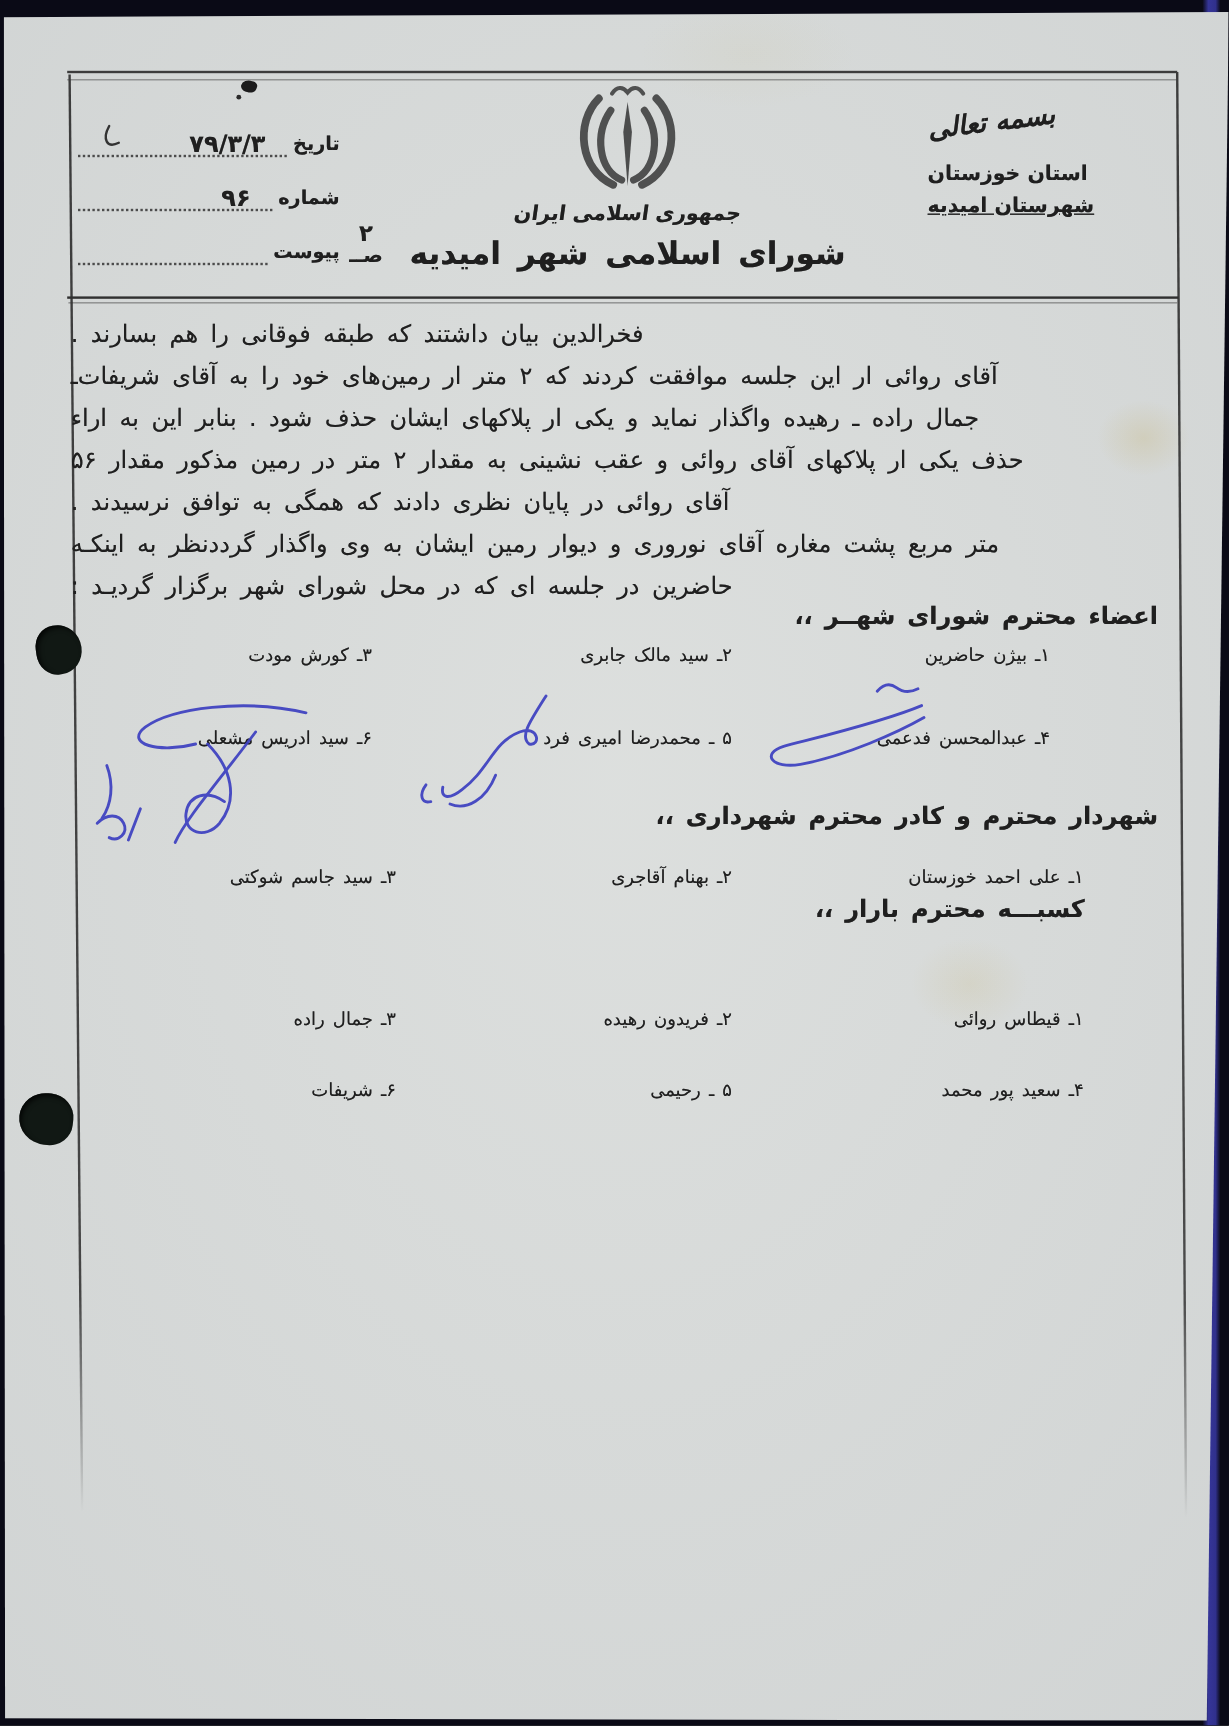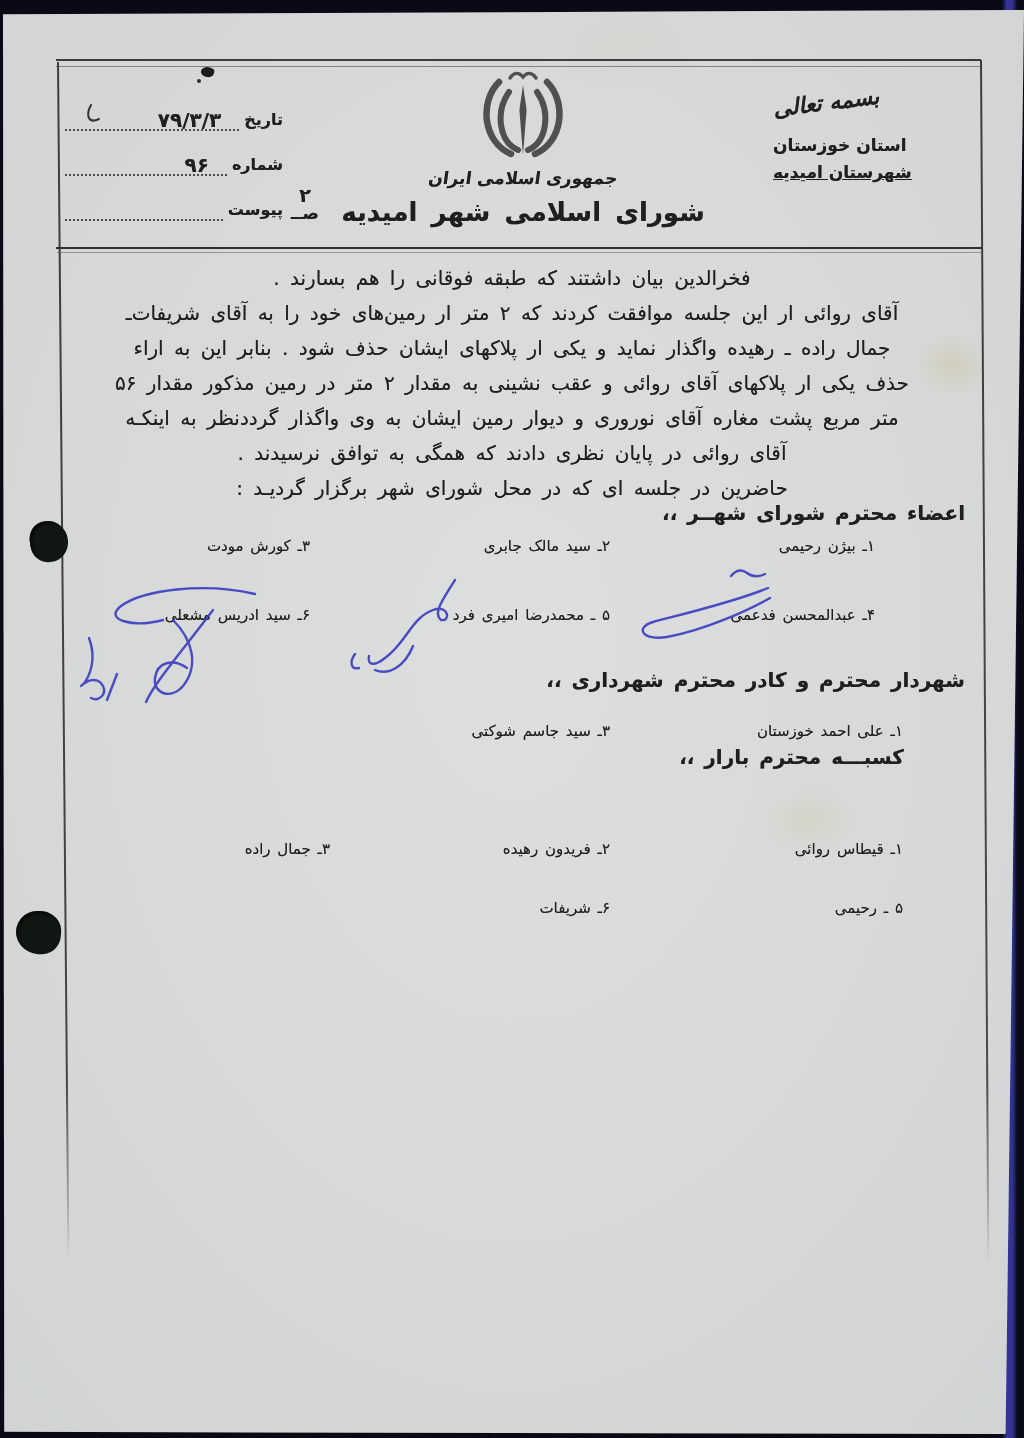--- a/index.html
+++ b/index.html
@@ -45,21 +45,21 @@
   .lh-title{margin-top:9px;font-size:26px;font-weight:bold;word-spacing:5px;}
 
   
   .hdr-right{left:770px;top:80px;width:208px;text-align:left;direction:rtl;}
   .bism{font-size:22px;font-weight:bold;font-style:italic;transform:rotate(-7deg);display:inline-block;margin-right:48px;margin-bottom:14px;}
   .hdr-right .prov{font-size:17px;font-weight:bold;margin-top:6px;}
   .hdr-right .cnty{font-size:17px;font-weight:bold;margin-top:7px;text-decoration:underline;}
 
   
   .body-block{right:59px;left:56px;top:251px;}
-  .body-line{direction:rtl;text-align:center;font-size:20px;line-height:35px;white-space:nowrap;word-spacing:4px;letter-spacing:.2px;}
+  .body-line{direction:rtl;text-align:left;font-size:20px;line-height:35px;white-space:nowrap;word-spacing:4px;letter-spacing:.2px;}
 
   .sec-head{font-size:20px;font-weight:bold;direction:rtl;white-space:nowrap;word-spacing:3px;}
   .names-row{position:absolute;display:grid;direction:rtl;left:100px;}
   .row-c{right:149px;grid-template-columns:265px 300px 1fr;}
   .row-o{right:121px;grid-template-columns:293px 280px 1fr;}
   .name{font-size:15px;white-space:nowrap;word-spacing:2px;}
 
   .sig-svg{left:0;top:0;width:1024px;height:1438px;pointer-events:none;z-index:6;}
 
   .hole{position:absolute;background:#111814;z-index:7;box-shadow:inset 2px 2px 4px rgba(0,0,0,.8);}
@@ -128,50 +128,52 @@
       <div class="bism ink">بسمه تعالی</div>
       <div class="prov ink">استان خوزستان</div>
       <div class="cnty ink">شهرستان امیدیه</div>
     </div>
 
     <div class="abs body-block">
       <div class="body-line ink">فخرالدین بیان داشتند که طبقه فوقانی را هم بسارند .</div>
       <div class="body-line ink">آقای روائی ار این جلسه موافقت کردند که ۲ متر ار رمین‌های خود را به آقای شریفات‌ـ</div>
       <div class="body-line ink">جمال راده ـ رهیده واگذار نماید و یکی ار پلاکهای ایشان حذف شود . بنابر این به اراء</div>
       <div class="body-line ink">حذف یکی ار پلاکهای آقای روائی و عقب نشینی به مقدار ۲ متر در رمین مذکور مقدار ۵۶</div>
+      <div class="body-line ink">آقای روائی در پایان نظری دادند که همگی به توافق نرسیدند .</div>
       <div class="body-line ink">متر مربع پشت مغاره آقای نوروری و دیوار رمین ایشان به وی واگذار گرددنظر به اینکـه</div>
-      <div class="body-line ink">آقای روائی در پایان نظری دادند که همگی به توافق نرسیدند .</div>
       <div class="body-line ink">حاضرین در جلسه ای که در محل شورای شهر برگزار گردیـد :</div>
     </div>
 
     <div class="abs sec-head ink" style="right:59px;top:491px;">اعضاء محترم شورای شهــر ،،</div>
     <div class="names-row row-c" style="top:527px;">
-      <span class="name ink">۱ـ بیژن رحیمی</span>
+      <span class="name ink">۱ـ بیژن حاضرین</span>
       <span class="name ink">۲ـ سید مالک جابری</span>
       <span class="name ink">۳ـ کورش مودت</span>
     </div>
     <div class="names-row row-c" style="top:596px;">
       <span class="name ink">۴ـ عبدالمحسن فدعمی</span>
       <span class="name ink">۵ ـ محمدرضا امیری فرد</span>
       <span class="name ink">۶ـ سید ادریس مشعلی</span>
     </div>
 
     <div class="abs sec-head ink" style="right:59px;top:658px;">شهردار محترم و کادر محترم شهرداری ،،</div>
     <div class="names-row row-o" style="top:712px;">
       <span class="name ink">۱ـ علی احمد خوزستان</span>
+      <span class="name ink">۲ـ بهنام آقاجری</span>
       <span class="name ink">۳ـ سید جاسم شوکتی</span>
     </div>
 
     <div class="abs sec-head ink" style="right:120px;top:735px;">کسبـــه محترم بارار ،،</div>
     <div class="names-row row-o" style="top:830px;">
       <span class="name ink">۱ـ قیطاس روائی</span>
       <span class="name ink">۲ـ فریدون رهیده</span>
       <span class="name ink">۳ـ جمال راده</span>
     </div>
     <div class="names-row row-o" style="top:889px;">
+      <span class="name ink">۴ـ سعید پور محمد</span>
       <span class="name ink">۵ ـ رحیمی</span>
       <span class="name ink">۶ـ شریفات</span>
     </div>
 
     <svg class="abs sig-svg" viewBox="0 0 1024 1438">
 
       <path d="M88,95 C82,106 86,114 96,109" fill="none" stroke="#333" stroke-width="2" stroke-linecap="round"></path>
       <g fill="none" stroke="#3c3fc0" stroke-width="2.4" stroke-linecap="round" opacity="0.92">
 
         <g>

